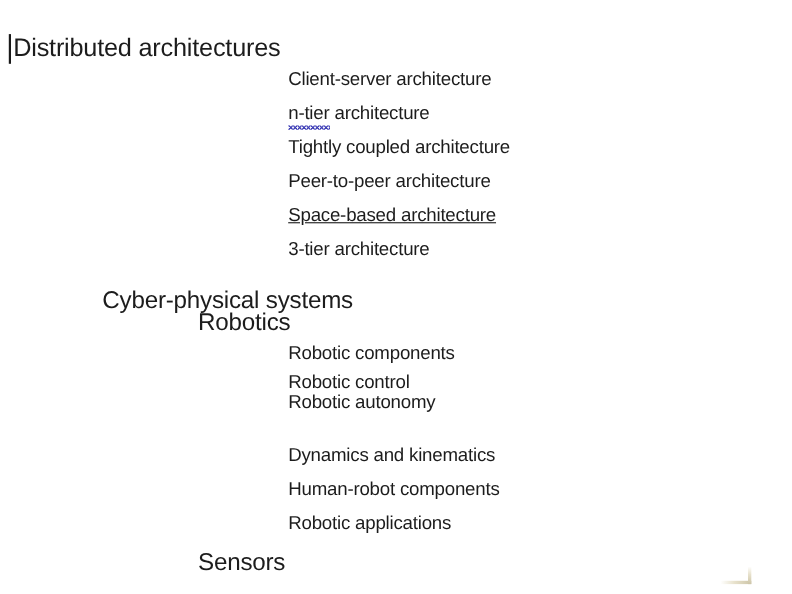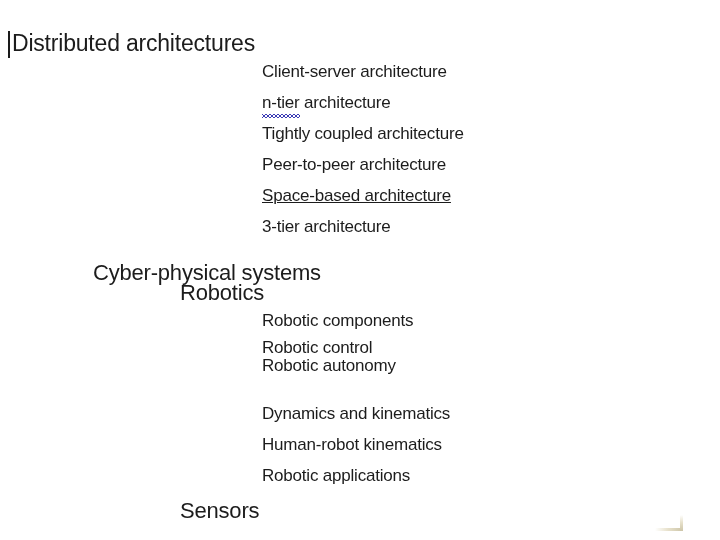--- a/index.html
+++ b/index.html
@@ -113,21 +113,21 @@
       <div class="outline-line lvl-4" style="top: 124px;"><span>Tightly coupled architecture</span></div>
       <div class="outline-line lvl-4" style="top: 155px;"><span>Peer-to-peer architecture</span></div>
       <div class="outline-line lvl-4" style="top: 186px; text-decoration: underline;"><span>Space-based architecture</span></div>
       <div class="outline-line lvl-4" style="top: 217px;"><span>3-tier architecture</span></div>
       <div class="outline-line lvl-2" style="top: 249px; margin-top: 11px;"><span>Cyber-physical systems</span></div>
       <div class="outline-line lvl-3" style="top: 280px;"><span>Robotics</span></div>
       <div class="outline-line lvl-4" style="top: 311px;"><span>Robotic components</span></div>
       <div class="outline-line lvl-4" style="top: 338px;"><span>Robotic control</span></div>
       <div class="outline-line lvl-4" style="top: 356px;"><span>Robotic autonomy</span></div>
       <div class="outline-line lvl-4" style="top: 404px;"><span>Dynamics and kinematics</span></div>
-      <div class="outline-line lvl-4" style="top: 435px;"><span>Human-robot kinematics</span></div>
+      <div class="outline-line lvl-4" style="top: 435px;"><span>Human-robot components</span></div>
       <div class="outline-line lvl-4" style="top: 466px;"><span>Robotic applications</span></div>
       <div class="outline-line lvl-3" style="top: 498px; text-align: center;"><span>Sensors</span></div>
     </div>
 
   <div id="placeholder-corner">
     <div class="pc-h"></div>
     <div class="pc-v"></div>
   </div>
 
 </div>

